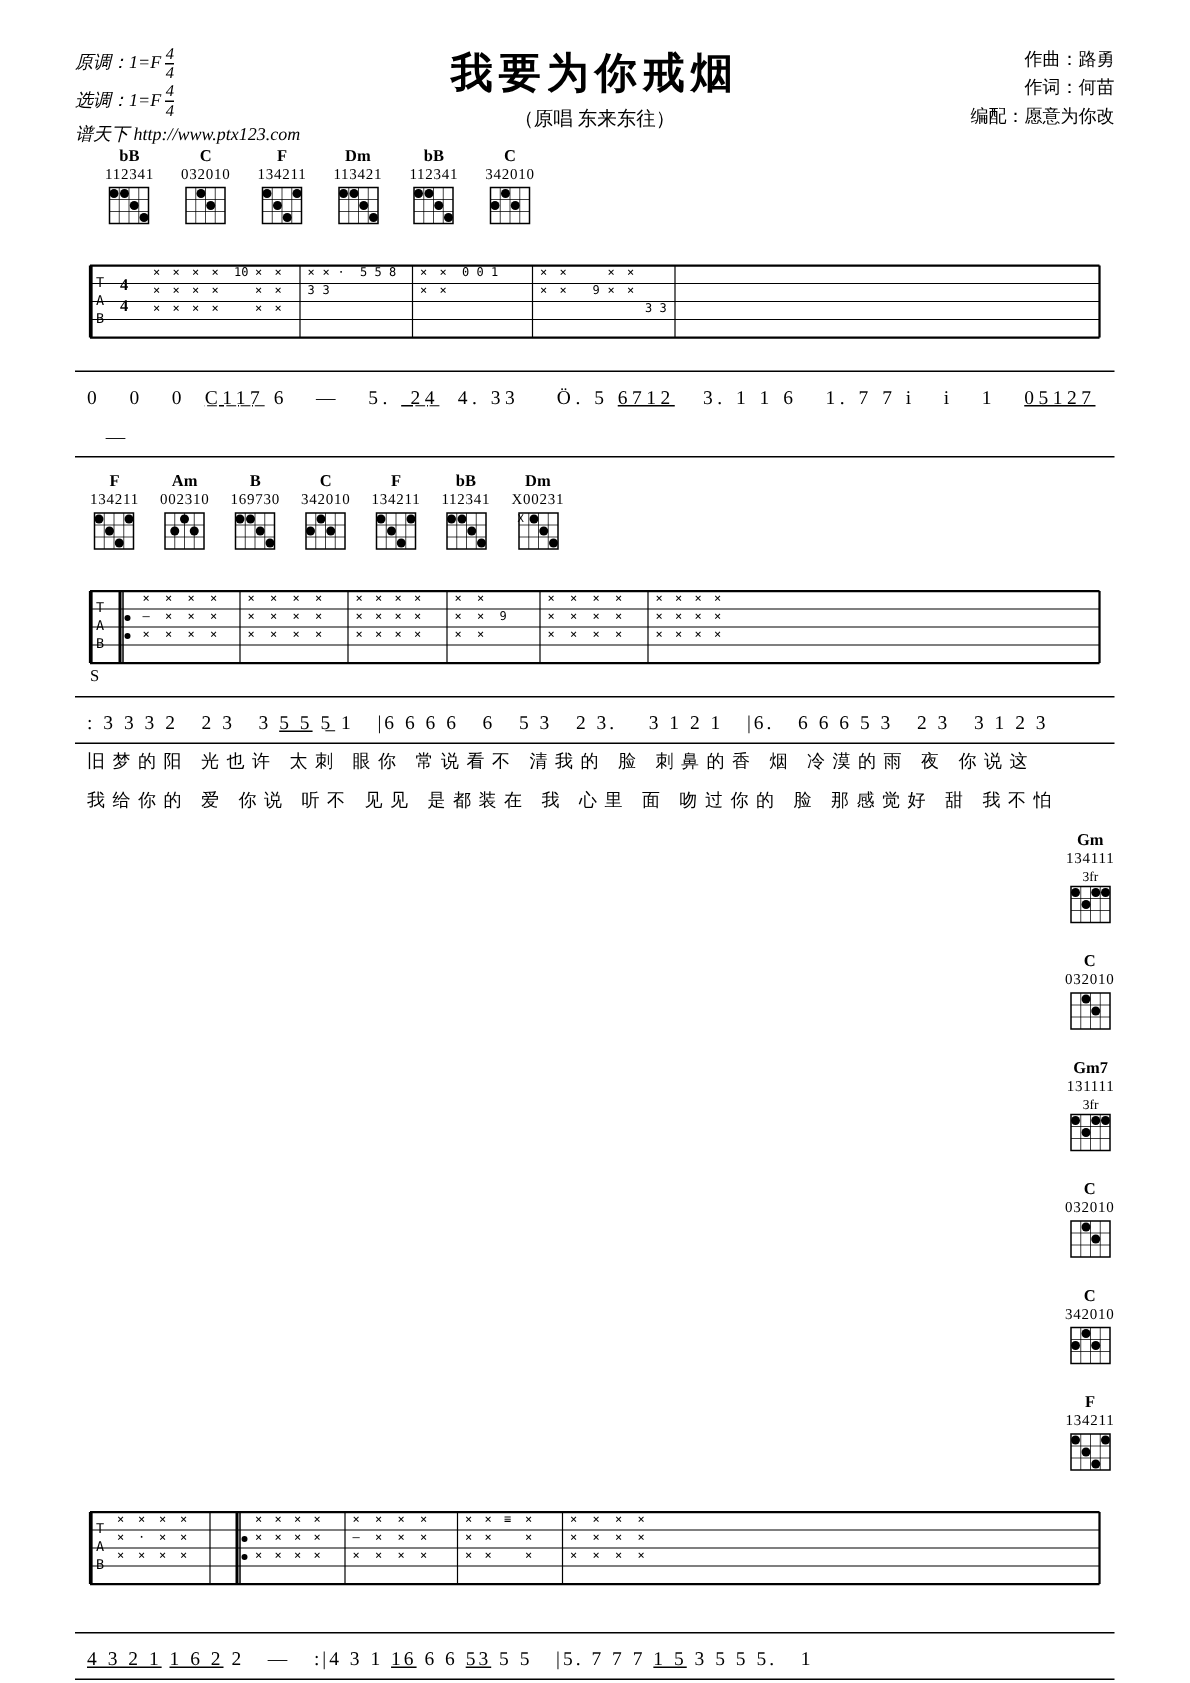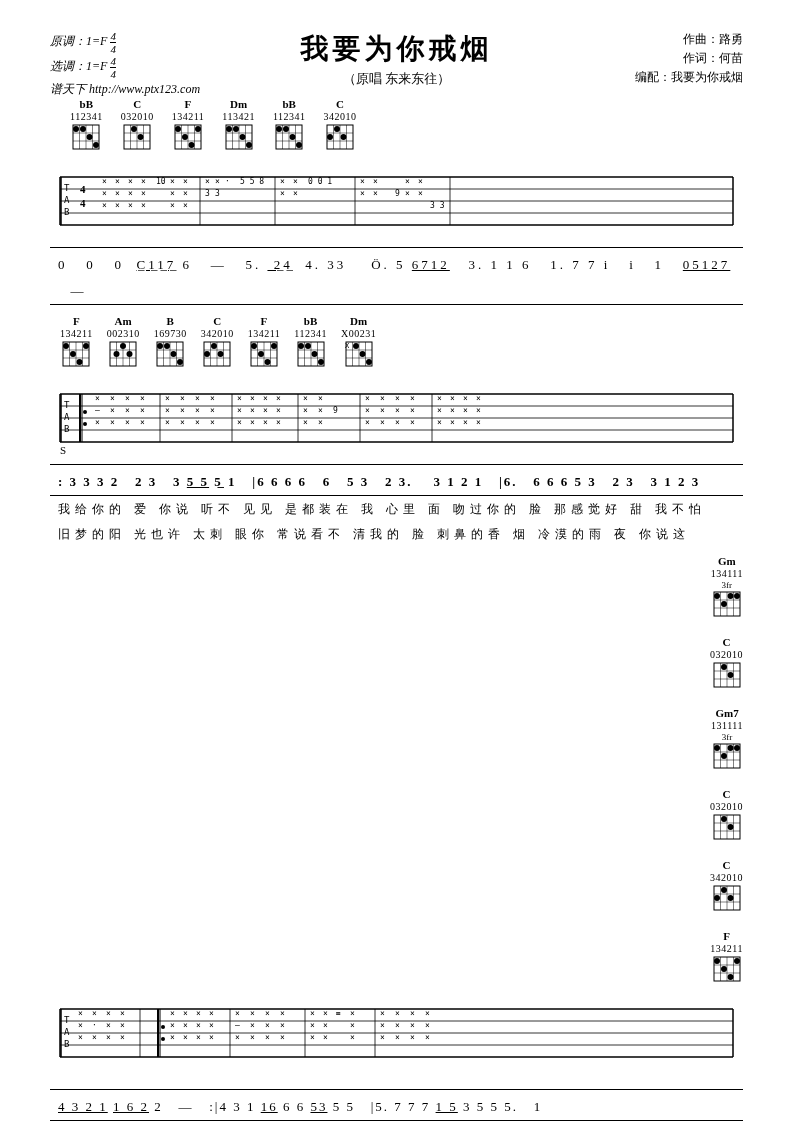--- a/index.html
+++ b/index.html
@@ -94,21 +94,21 @@
     </div>
     <div>
       <span>选调：1=F</span><span> </span><span class="fraction"><span class="num">4</span><span class="den">4</span></span>
     </div>
     <div>谱天下 http://www.ptx123.com</div>
   </div>
 
   <div class="meta-right">
     <div>作曲：路勇</div>
     <div>作词：何苗</div>
-    <div>编配：我要为你戒烟</div>
+    <div>编配：愿意为你改</div>
   </div>
 
   <div class="title-area">
     <div class="main-title">我要为你戒烟</div>
     <div class="sub-title">（原唱 东来东往）</div>
   </div>
 
   <div class="section section-gap">
 
     <div style="display:flex; gap:18px; margin-bottom:6px; align-items:flex-end; padding-left:20px;">
@@ -512,27 +512,27 @@
       <text x="400" y="39" font-size="8" font-family="monospace">×</text>
       <text x="400" y="51" font-size="8" font-family="monospace">×</text>
       <text x="413" y="27" font-size="8" font-family="monospace">×</text>
       <text x="413" y="39" font-size="8" font-family="monospace">×</text>
       <text x="413" y="51" font-size="8" font-family="monospace">×</text>
       <text x="426" y="27" font-size="8" font-family="monospace">×</text>
       <text x="426" y="39" font-size="8" font-family="monospace">×</text>
       <text x="426" y="51" font-size="8" font-family="monospace">×</text>
     </svg>
 
-    <div style="font-family: 'Times New Roman', serif; font-size: 13px; padding: 4px 8px 0 8px; letter-spacing: 2px; line-height: 2; border-top: 1.5px solid #000; border-bottom: 1.5px solid #000; margin: 0 auto; width: 693px; font-weight: bold;">
+    <div style="font-family: 'Times New Roman', serif; font-size: 13px; padding: 4px 8px 0 8px; letter-spacing: 2px; line-height: 2; border-top: 1.5px solid #000; border-bottom: 1.5px solid #000; margin: 0 auto; width: 693px;">
       <span>: 3 3 3 2 &nbsp; 2 3 &nbsp; 3 </span><span style="text-decoration:underline;">5 5</span><span> 5̲ 1 &nbsp; |6 6 6 6 &nbsp; 6 &nbsp; 5 3 &nbsp; 2 3. &nbsp;&nbsp; 3 1 2 1 &nbsp; |6. &nbsp; 6 6 6 5 3 &nbsp; 2 3 &nbsp; 3 1 2 3</span>
     </div>
 
+    <div style="font-size:12px; letter-spacing: 5px; margin: 1px 8px 4px 8px; line-height: 1.8; width: 693px; display:block;">旧梦的阳  光也许 太刺  眼你  常说看不  清我的  脸    刺鼻的香  烟  冷漠的雨  夜    你说这</div>
+
     <div style="font-size:12px; letter-spacing: 5px; margin: 3px 8px; line-height: 1.8; width: 693px; display:block;">我给你的  爱 你说 听不  见见  是都装在 我 心里  面    吻过你的   脸  那感觉好  甜  我不怕</div>
-
-    <div style="font-size:12px; letter-spacing: 5px; margin: 1px 8px 4px 8px; line-height: 1.8; width: 693px; display:block;">旧梦的阳  光也许 太刺  眼你  常说看不  清我的  脸    刺鼻的香  烟  冷漠的雨  夜    你说这</div>
   </div>
 
   <div class="section section-gap">
 
     <div style="display:flex; gap:18px; margin-bottom:6px; align-items:flex-end; padding-left:10px;flex-direction:column;">
 
       <div class="chord-diagram">
         <div class="chord-name">Gm</div>
         <div class="chord-fingers">134111</div>
         <div style="font-size:9px; text-align:left;">3fr</div>

